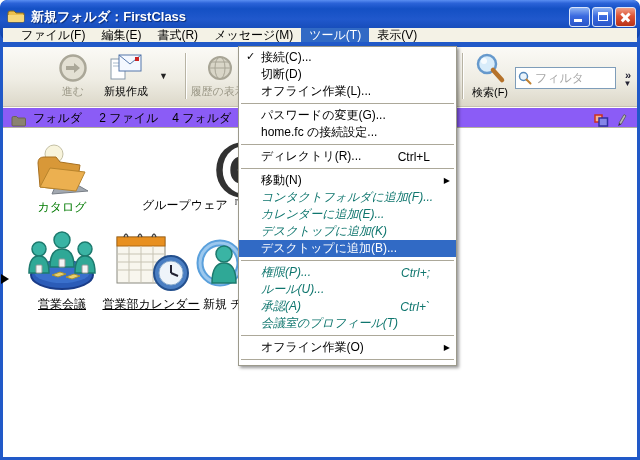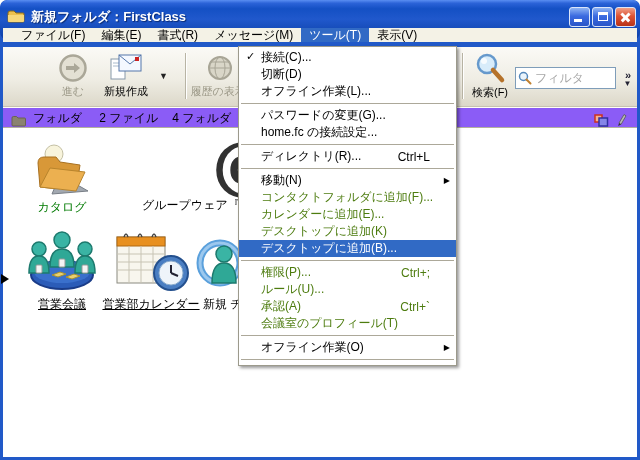--- a/index.html
+++ b/index.html
@@ -63,21 +63,21 @@
   .pane-arrow { position:absolute; left:1px; top:274px; width:0; height:0; z-index:30;
     border-top:5px solid transparent; border-bottom:5px solid transparent; border-left:8px solid #000; }
 
   
   .menu { position:absolute; left:238px; top:46px; width:219px; background:#fff; border:1px solid #9c9a8c;
     box-shadow:2px 2px 3px rgba(0,0,0,0.4); padding:2px 0; z-index:40; font-size:12px; }
   .mi { position:relative; height:17px; display:flex; align-items:center; padding:0 8px 0 22px; color:#000; white-space:nowrap; }
   .mi .check { position:absolute; left:7px; top:1px; font-size:11px; }
   .mi-short { margin-left:auto; margin-right:18px; }
   .mi-arrow { position:absolute; right:6px; top:4px; font-size:8px; }
-  .mi.disabled { color:#4d7c0f; }
+  .mi.disabled { color:#0f766e;font-style:italic; }
   .mi.selected { background:#316ac5; color:#fff; }
   .msep { height:1px; background:#aca899; margin:3px 2px; }
 </style>
 </head>
 <body>
 
 <div id="window">
 
   <div class="titlebar">
     <svg class="app-icon" viewBox="0 0 18 15">

